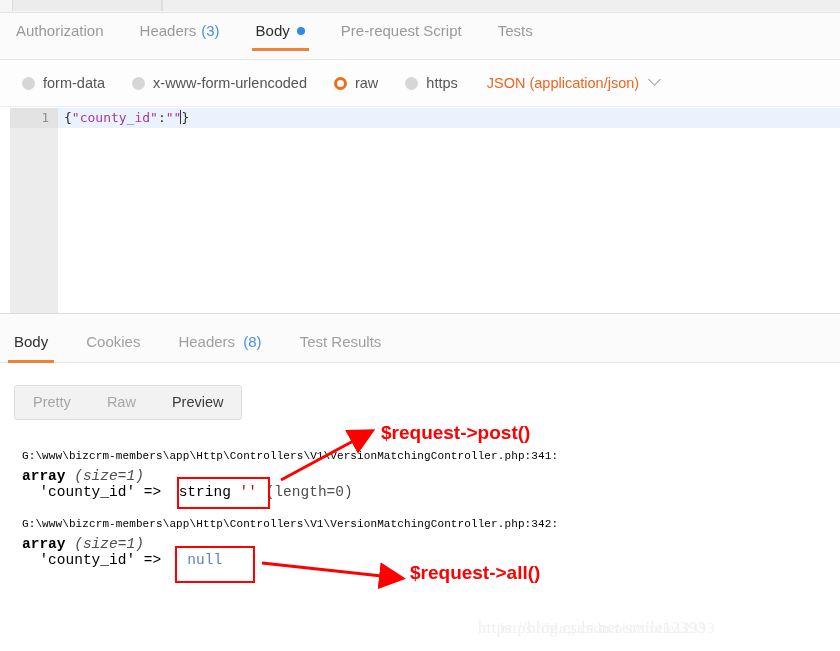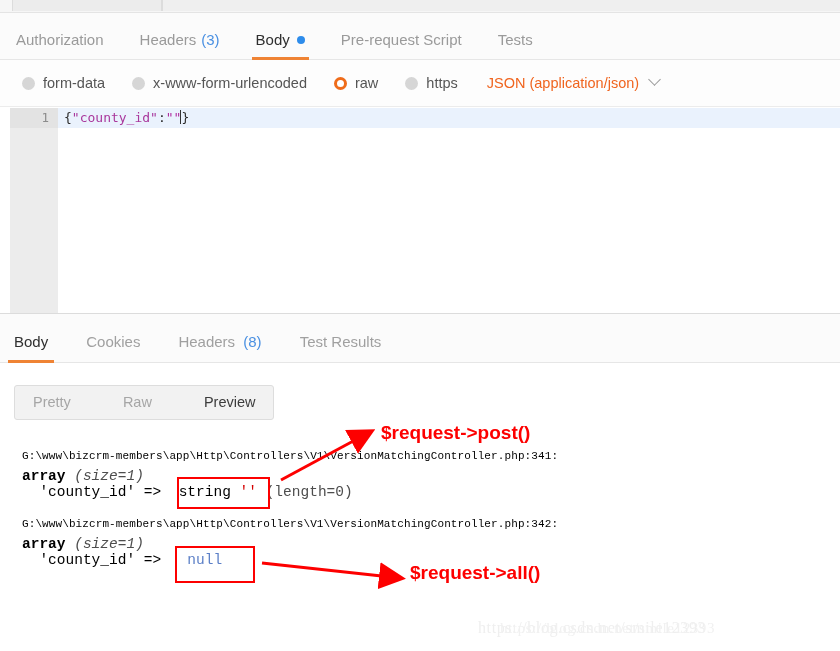--- a/index.html
+++ b/index.html
@@ -39,21 +39,21 @@
 
   
   .req-tabs {
     position: absolute;
     top: 13px; left: 0;
     width: 840px;
     height: 46px;
     background: #fbfbfb;
     border-bottom: 1px solid #e6e6e6;
     display: flex;
-    align-items: flex-end;
+    align-items: center;
   }
   .req-tab {
     position: relative;
     font-size: 15px;
     color: #9a9a9a;
     padding: 0 0 11px 0;
     margin-right: 36px;
     white-space: nowrap;
     cursor: pointer;
     display: flex;
@@ -230,21 +230,20 @@
   
   .view-toggle {
     position: absolute;
     top: 385px; left: 14px;
     height: 33px;
     background: #f2f2f2;
     border: 1px solid #dddddd;
     border-radius: 3px;
     display: flex;
     align-items: center;
-    gap: 16px;
   }
   .view-btn {
     font-size: 14.5px;
     color: #a6a6a6;
     padding: 0 18px;
     line-height: 31px;
     cursor: pointer;
     white-space: nowrap;
   }
   .view-btn.active { color: #3c3c3c; }

